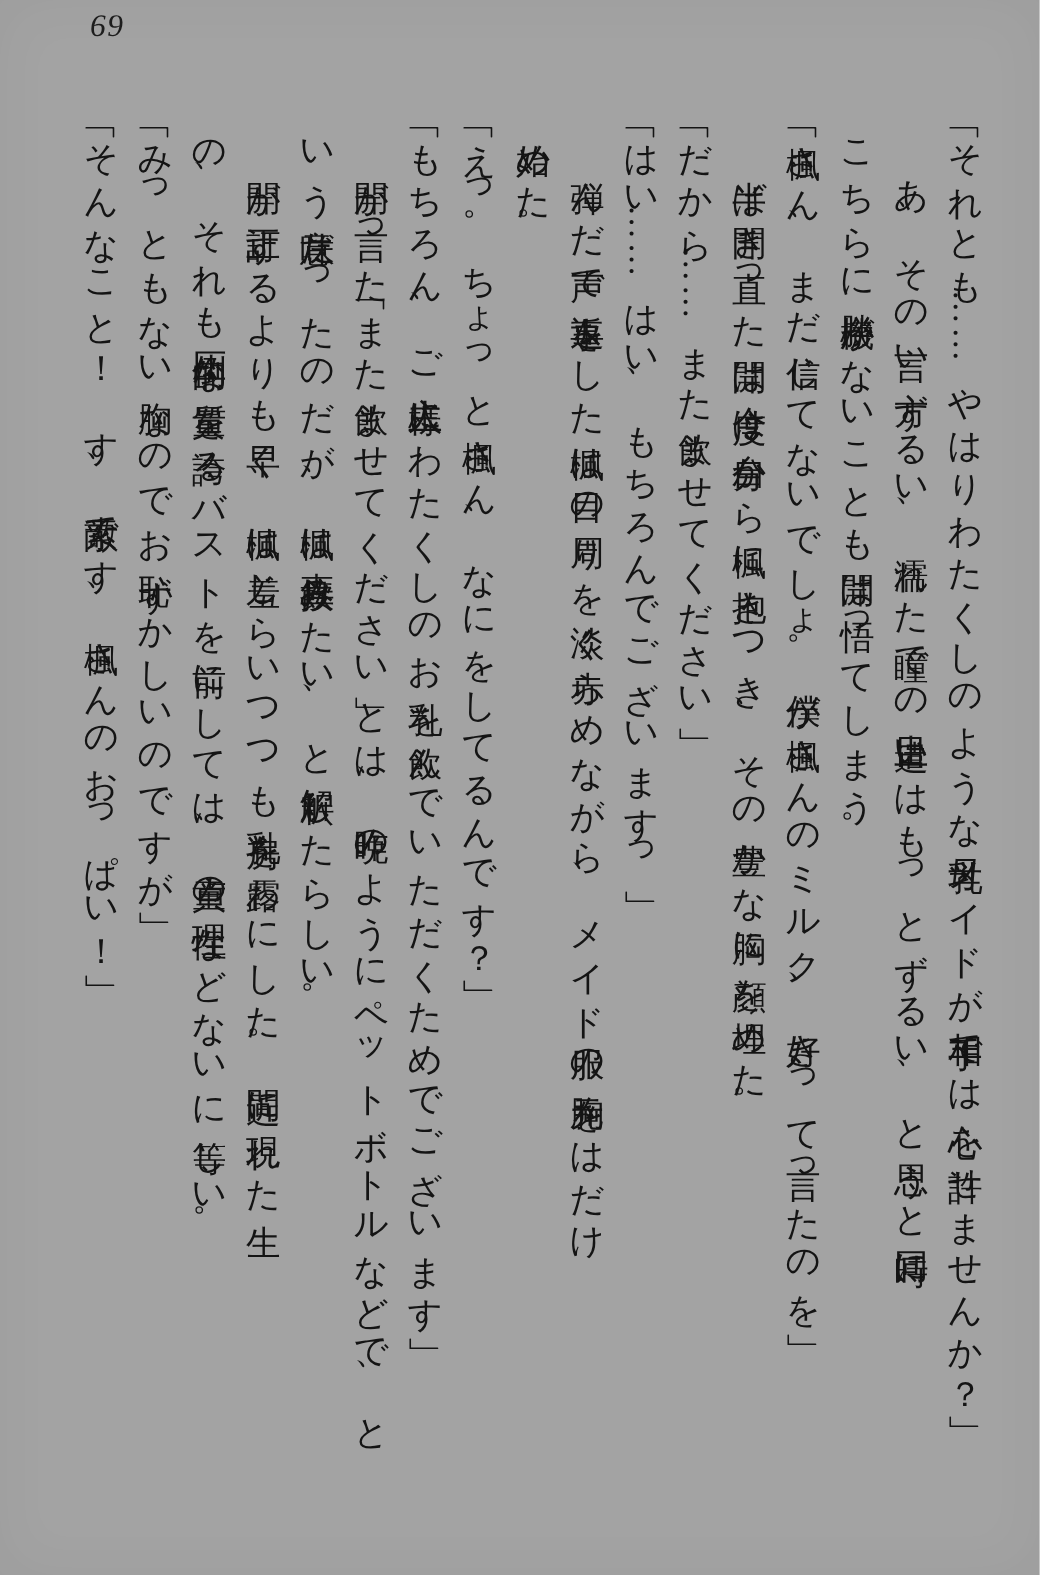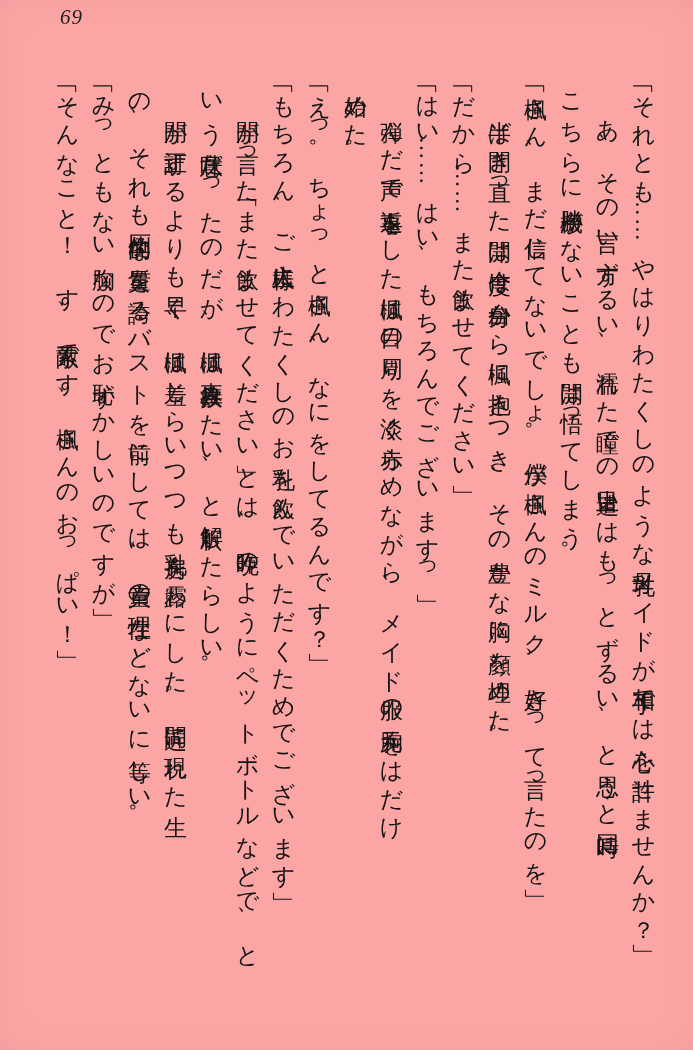--- a/index.html
+++ b/index.html
@@ -4,21 +4,21 @@
 <style>
   html, body {
     margin: 0;
     padding: 0;
     background: #e8e8e8;
   }
   .page {
     position: relative;
     width: 693px;
     height: 1050px;
-    background: #fca5a5;
+    background: #a3a3a3;
     overflow: hidden;
     box-shadow: inset 0 0 40px rgba(0,0,0,0.04);
     font-family: "Liberation Serif", "DejaVu Serif", serif;
   }
   .page-number {
     position: absolute;
     top: 5px;
     left: 60px;
     font-size: 21px;
     font-style: italic;

